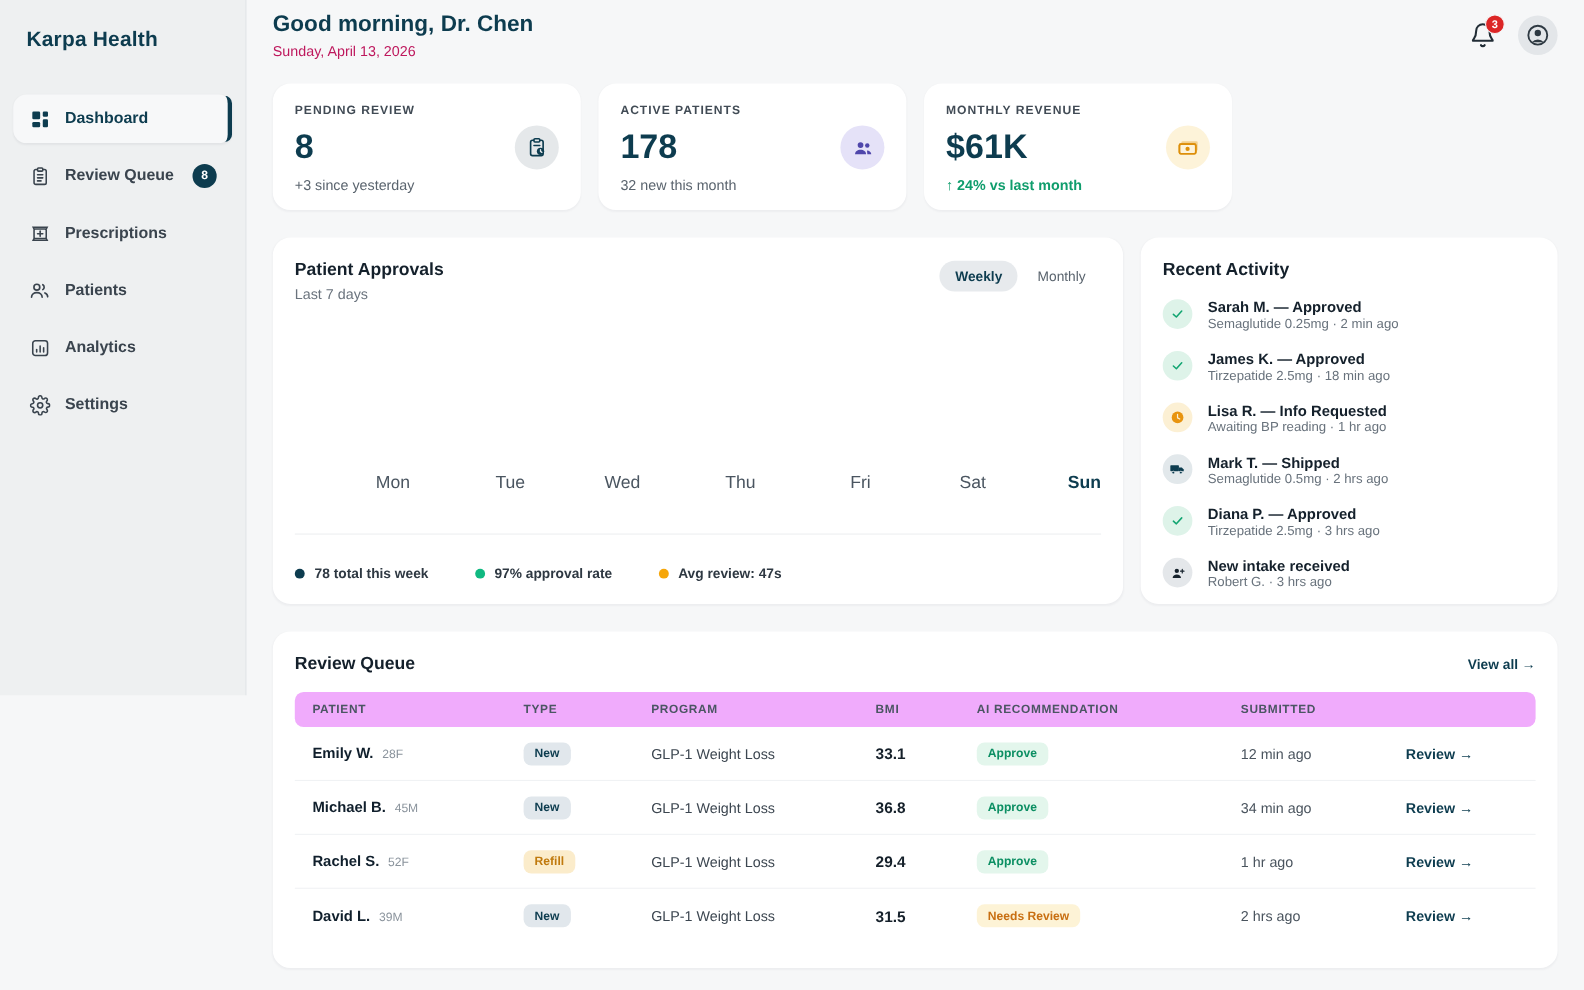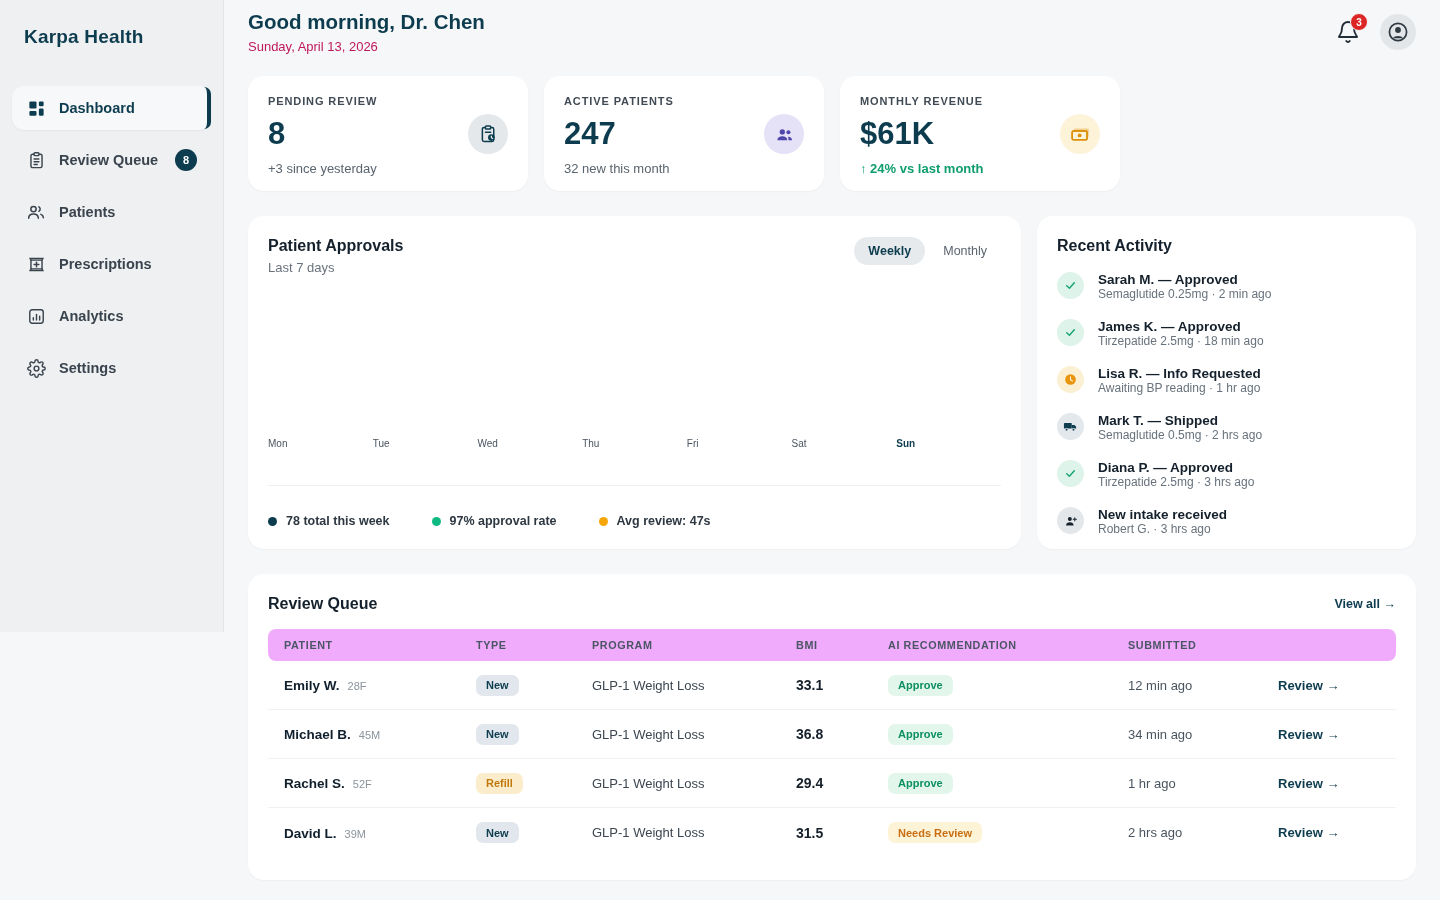--- a/index.html
+++ b/index.html
@@ -74,21 +74,21 @@
   
   .mid { display:grid; grid-template-columns:1fr 379px; gap:16px; margin-top:25px; }
   .chart-card { height:333px; padding:21px 20px; display:flex; flex-direction:column;gap:15px; }
   .chart-head { display:flex; justify-content:space-between; align-items:flex-start; }
   .card-title { font-size:16px; font-weight:700; color:#14202b; }
   .card-sub { font-size:13px; color:#6a737d; margin-top:5px; }
   .seg { display:flex; align-items:center; gap:4px; }
   .seg-btn { font-size:12.5px; padding:7px 14px; border-radius:999px; color:#5a646e; cursor:pointer; }
   .seg-btn.active { background:#e7eaed; color:#0d3c4f; font-weight:700; }
   .plot { height:146px; }
-  .days { display:grid; grid-template-columns:repeat(7,1fr); text-align:left; font-size:10px; color:#4a5560;margin-top:26px; }
+  .days { display:grid; grid-template-columns:repeat(7,1fr); text-align:right; font-size:16px; color:#4a5560;margin-top:26px; }
   .days .today { color:#0d3c4f; font-weight:700; }
   .chart-divider { margin-top:21px; border-top:1px solid #edeff1; }
   .legend { display:flex; gap:42px; padding-top:13px; }
   .legend-item { display:flex; align-items:center; gap:9px; font-size:12.5px; font-weight:600; color:#2e3842; }
   .dot { width:9px; height:9px; border-radius:50%; }
   .c-dark { background:#0d3c4f; } .c-green { background:#10b981; } .c-amber { background:#f6a609; }
   
   .activity-card { height:333px; padding:21px 20px; }
   .activity-list { margin-top:17px; display:flex; flex-direction:column; gap:18px; }
   .activity-item { display:flex; gap:14px; align-items:flex-start; }
@@ -155,40 +155,40 @@
             <line x1="9" y1="13.5" x2="15" y2="13.5"></line>
             <line x1="9" y1="17" x2="13" y2="17"></line>
         </svg>
       </span>
       <span>Review Queue</span>
       <span class="nav-badge">8</span>
     </div>
 
     <div class="nav-item">
       <span class="ni">
+        <svg width="19" height="19" viewBox="0 0 24 24" fill="none" stroke="currentColor" stroke-width="1.8" stroke-linecap="round">
+          <path d="M5 6.5 4 4.5h16l-1 2M5 17.5l-1 2h16l-1-2"></path>
+          <rect x="5" y="6.5" width="14" height="11" rx="1.5"></rect>
+          <line x1="12" y1="9" x2="12" y2="15"></line>
+            <line x1="9" y1="12" x2="15" y2="12"></line>
+        </svg>
+      </span>
+      <span>Prescriptions</span>
+    </div>
+
+    <div class="nav-item">
+      <span class="ni">
         <svg width="20" height="20" viewBox="0 0 24 24" fill="none" stroke="currentColor" stroke-width="1.8" stroke-linecap="round">
           <circle cx="9" cy="8.5" r="3.2"></circle>
             <path d="M3.2 19.5c0-3.2 2.6-5.1 5.8-5.1s5.8 1.9 5.8 5.1"></path>
           <path d="M15.5 5.8a3.2 3.2 0 0 1 0 5.4"></path>
             <path d="M17.8 14.8c1.9.7 3 2.2 3 4.2"></path>
         </svg>
       </span>
       <span>Patients</span>
-    </div>
-
-    <div class="nav-item">
-      <span class="ni">
-        <svg width="19" height="19" viewBox="0 0 24 24" fill="none" stroke="currentColor" stroke-width="1.8" stroke-linecap="round">
-          <path d="M5 6.5 4 4.5h16l-1 2M5 17.5l-1 2h16l-1-2"></path>
-          <rect x="5" y="6.5" width="14" height="11" rx="1.5"></rect>
-          <line x1="12" y1="9" x2="12" y2="15"></line>
-            <line x1="9" y1="12" x2="15" y2="12"></line>
-        </svg>
-      </span>
-      <span>Prescriptions</span>
     </div>
 
     <div class="nav-item">
       <span class="ni">
         <svg width="19" height="19" viewBox="0 0 24 24" fill="none" stroke="currentColor" stroke-width="1.8" stroke-linecap="round">
           <rect x="3.5" y="3.5" width="17" height="17" rx="3"></rect>
           <line x1="8" y1="16.5" x2="8" y2="13.5"></line>
             <line x1="12" y1="16.5" x2="12" y2="9.5"></line>
             <line x1="16" y1="16.5" x2="16" y2="11.5"></line>
         </svg>
@@ -246,21 +246,21 @@
           <line x1="8.5" y1="9.5" x2="14.5" y2="9.5"></line>
           <circle cx="15.3" cy="15.5" r="3.8" fill="currentColor" stroke="none"></circle>
           <path d="M15.3 13.7v1.9l1.4 1" stroke="#e5e8ea" stroke-width="1.4"></path>
         </svg>
       </div>
     </div>
 
 
     <div class="card stat-card">
       <div class="stat-label">ACTIVE PATIENTS</div>
-      <div class="stat-value">247</div>
+      <div class="stat-value">178</div>
       <div class="stat-sub">32 new this month</div>
       <div class="stat-bubble bubble-purple">
         <svg width="21" height="21" viewBox="0 0 24 24" fill="currentColor">
           <circle cx="9.5" cy="9" r="3"></circle>
             <path d="M3.8 18.5c0-2.9 2.5-4.6 5.7-4.6s5.7 1.7 5.7 4.6z"></path>
           <circle cx="16.5" cy="9.5" r="2.3"></circle>
             <path d="M16.2 14.6c2.6.2 4.4 1.7 4.4 3.9h-4z"></path>
         </svg>
       </div>
     </div>

